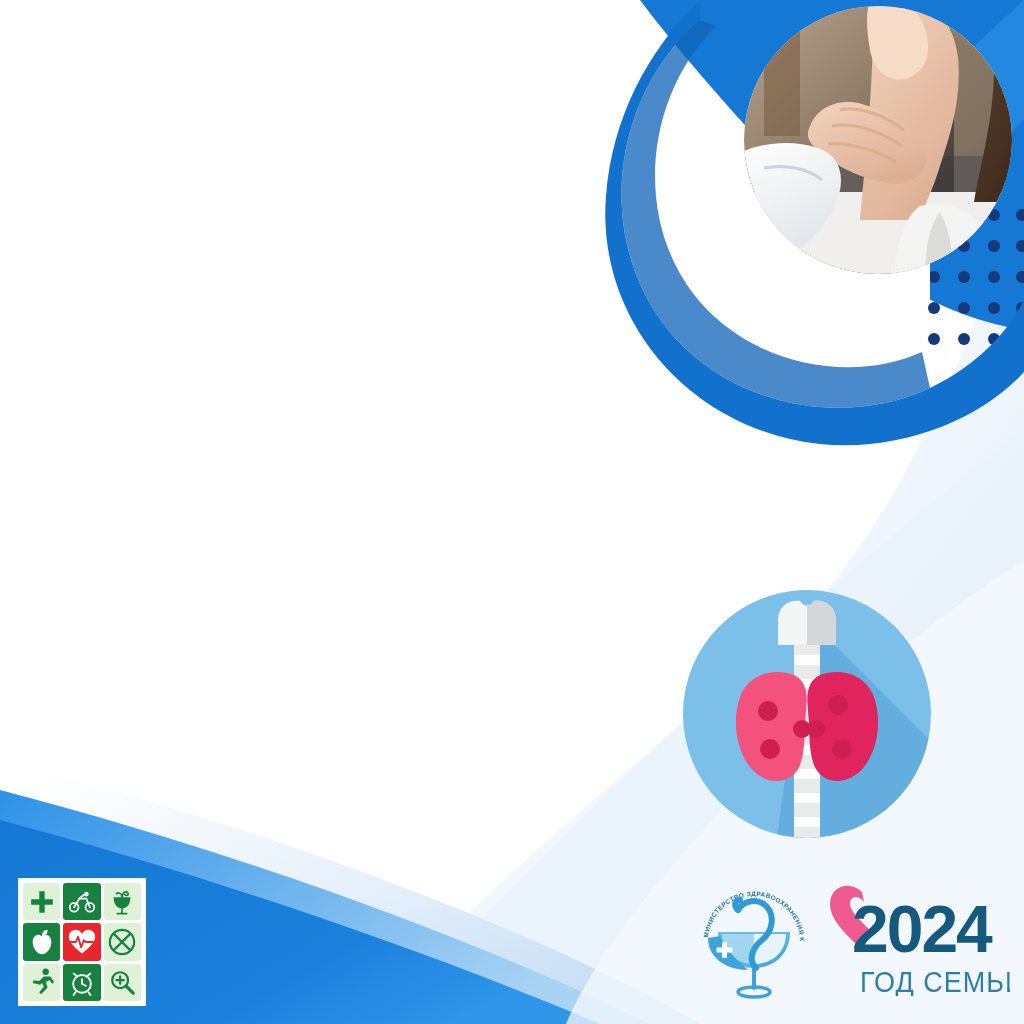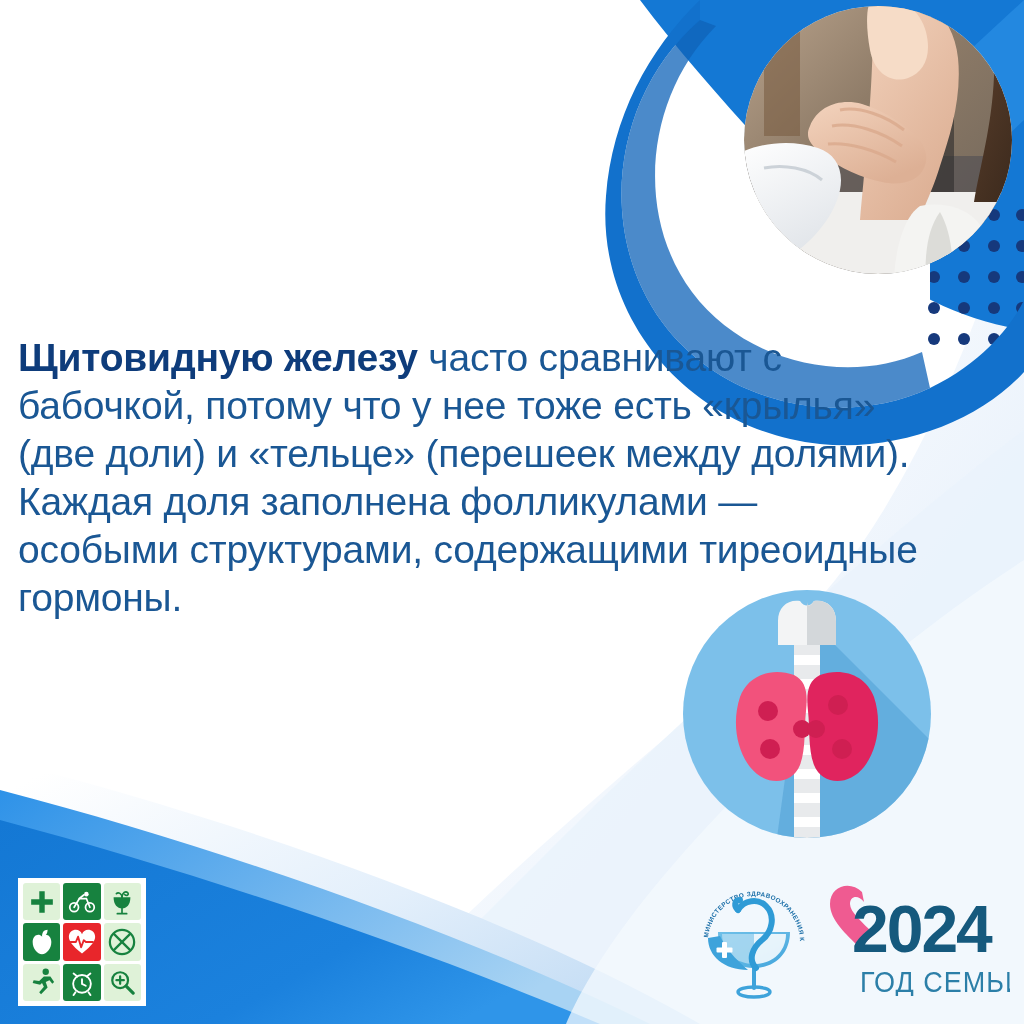--- a/index.html
+++ b/index.html
@@ -210,23 +210,20 @@
         <path d="M0,790 C230,850 480,940 650,1024 L0,1024 Z" fill="url(#waveMid)"></path>
         <path d="M0,820 C210,876 430,952 600,1024 L0,1024 Z" fill="url(#waveDeep)"></path>
 
         <path d="M1024,560 C900,640 760,760 660,880 C610,940 580,990 566,1024
                  L1024,1024 Z" fill="#f4f9fe" opacity="0.75"></path>
       </g>
     </svg>
   </div>
 
 
-  <div class="para-body">
-    <span class="b">Щитовидную железу</span><span> часто сравнивают с бабочкой, потому что у нее тоже есть «крылья» (две доли) и «тельце» (перешеек между долями). Каждая доля заполнена фолликулами — особыми структурами, содержащими тиреоидные гормоны.</span>
-  </div>
 
   <div class="photo-circle">
     <svg class="photo-inner" width="268" height="268" viewBox="0 0 268 268" xmlns="http://www.w3.org/2000/svg">
       <defs>
         <linearGradient id="bgRoom" x1="0" y1="0" x2="1" y2="1">
           <stop offset="0%" stop-color="#b9a38c"></stop>
           <stop offset="40%" stop-color="#8f7c68"></stop>
           <stop offset="100%" stop-color="#6d6358"></stop>
         </linearGradient>
         <linearGradient id="skinG" x1="0" y1="0" x2="0.6" y2="1">

